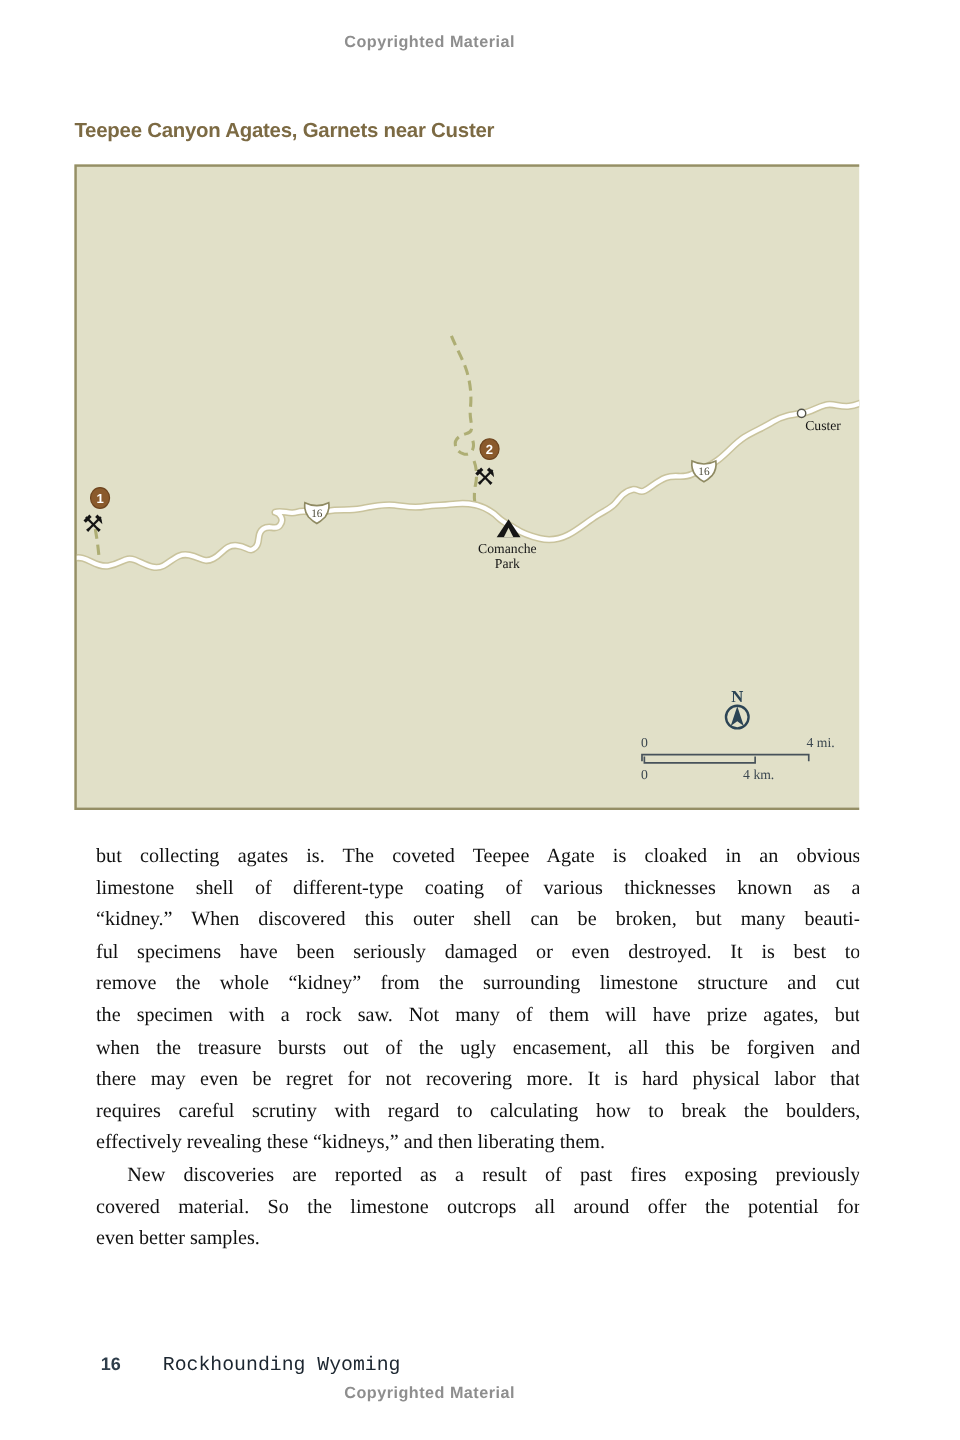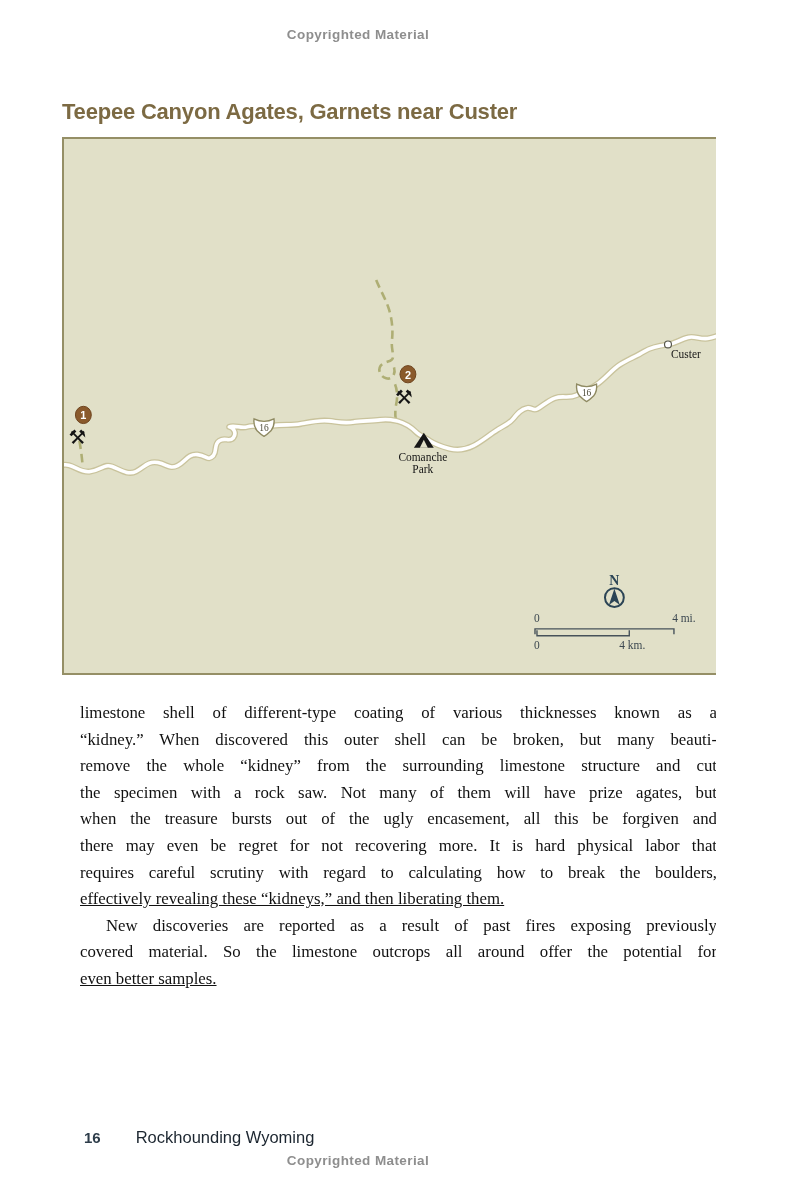--- a/index.html
+++ b/index.html
@@ -9,42 +9,42 @@
   }
   .copyright {
     position:absolute; left:0; width:100%; text-align:center;
     font-family:"Liberation Sans", sans-serif; font-weight:bold;
     font-size:13.5px; color:#8e8e8e; letter-spacing:0.4px;
   }
   .copyright.top { top:27px; }
   .copyright.bottom { top:1153px; }
   .map-title {
     position:absolute; left:62px; top:99px; margin:0;
-    font-family:"Liberation Sans", sans-serif; font-size:22px;
+    font-family:"Liberation Sans", sans-serif; font-size:17px;
     font-weight:bold; color:#7c6a43; letter-spacing:-0.2px;
   }
   .map-box {
     position:absolute; left:62px; top:137px; width:676px; height:538px;
     background:#e1e0c8; border:2px solid #958f66; box-sizing:border-box;
   }
   .map-box svg { display:block; width:100%; height:100%; }
   .body-text {
     position:absolute; left:80px; top:700px; width:637px;
     font-size:16.8px; line-height:26.6px; color:#111111;
   }
   .tline { text-align:justify; text-align-last:justify; white-space:normal; }
-  .tline.last { text-align:justify; text-align-last:left;text-decoration:underline; }
+  .tline.last { text-align:justify; text-align-last:left; }
   .tline.indent { text-indent:26px; }
   .page-footer { position:absolute; left:84px; top:1128px; }
   .page-footer .pnum {
     font-family:"Liberation Sans", sans-serif; font-weight:bold;
     font-size:15px; color:#2e3d4a;
   }
   .page-footer .btitle {
-    font-family:Liberation Sans, sans-serif; font-size:16.5px;
+    font-family:Liberation Mono, monospace; font-size:16.5px;
     color:#1c2630; margin-left:31px;
   }
 </style>
 </head>
 <body>
 
 <div class="page">
 
   <div class="copyright top">Copyrighted Material</div>
 
@@ -193,22 +193,24 @@
         </g>
         <text x="476" y="487" text-anchor="middle">0</text>
         <text x="624" y="487" text-anchor="middle">4 mi.</text>
         <text x="476" y="514" text-anchor="middle">0</text>
         <text x="572" y="514" text-anchor="middle">4 km.</text>
       </g>
     </svg>
   </div>
 
   <div class="body-text">
+    <div class="tline">but collecting agates is. The coveted Teepee Agate is cloaked in an obvious</div>
     <div class="tline">limestone shell of different-type coating of various thicknesses known as a</div>
     <div class="tline">“kidney.” When discovered this outer shell can be broken, but many beauti-</div>
+    <div class="tline">ful specimens have been seriously damaged or even destroyed. It is best to</div>
     <div class="tline">remove the whole “kidney” from the surrounding limestone structure and cut</div>
     <div class="tline">the specimen with a rock saw. Not many of them will have prize agates, but</div>
     <div class="tline">when the treasure bursts out of the ugly encasement, all this be forgiven and</div>
     <div class="tline">there may even be regret for not recovering more. It is hard physical labor that</div>
     <div class="tline">requires careful scrutiny with regard to calculating how to break the boulders,</div>
     <div class="tline last">effectively revealing these “kidneys,” and then liberating them.</div>
     <div class="tline indent">New discoveries are reported as a result of past fires exposing previously</div>
     <div class="tline">covered material. So the limestone outcrops all around offer the potential for</div>
     <div class="tline last">even better samples.</div>
   </div>

